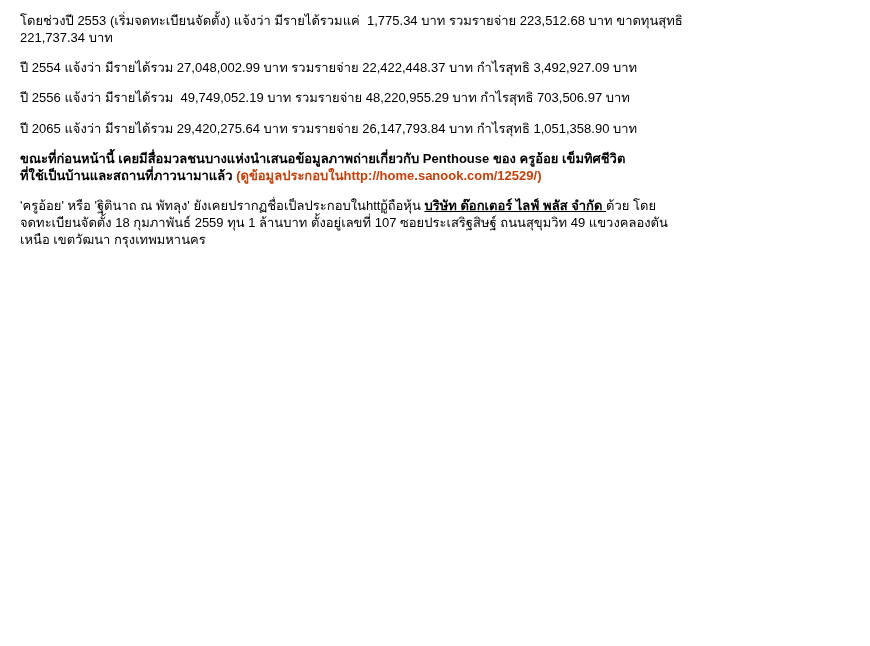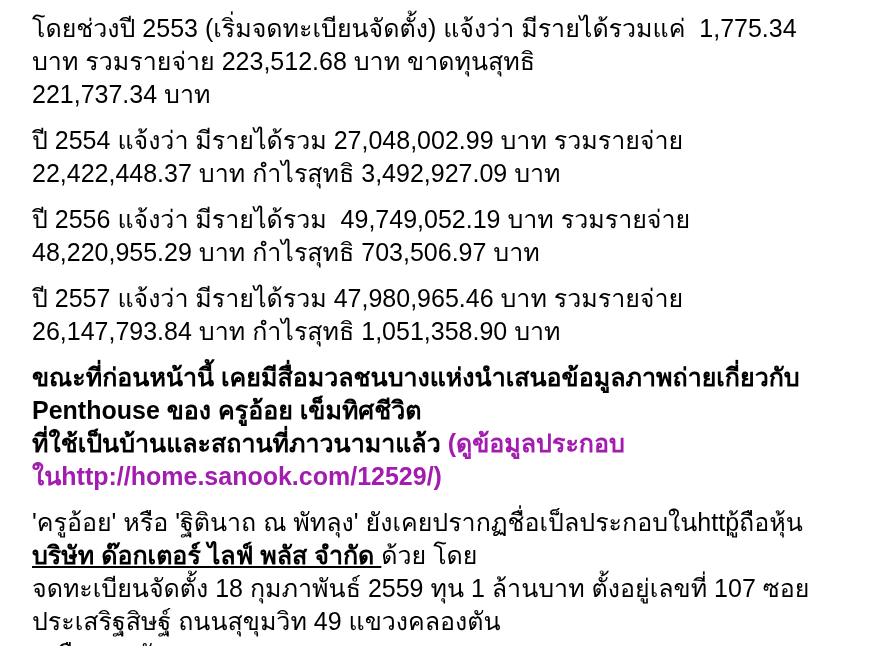--- a/index.html
+++ b/index.html
@@ -12,29 +12,29 @@
     height: 646px;
     overflow: hidden;
     box-sizing: border-box;
     font-family: "Liberation Sans", sans-serif;
     color: #000000;
   }
   .doc {
     padding: 12px 22px 0 20px;
   }
   p.para {
-    margin: 0 0 13px 12px;
-    font-size: 25px;
+    margin: 0 0 13px 0;
+    font-size: 13px;
     line-height: 1.32;
     white-space: pre-wrap;   
     word-break: normal;
   }
   .b { font-weight: bold; }
   .link {
-    color: #a21caf;
+    color: #c2410c;
     font-weight: bold;
     text-decoration: none;
     text-align: center;
   }
   .company-name {
     font-weight: bold;
     text-decoration: underline;
   }
 </style>
 </head>
@@ -43,21 +43,21 @@
 <div class="doc">
 
   <p class="para"><span>โดยช่วงปี 2553 (เริ่มจดทะเบียนจัดตั้ง) แจ้งว่า มีรายได้รวมแค่  1,775.34 บาท รวมรายจ่าย 223,512.68 บาท ขาดทุนสุทธิ
 221,737.34 บาท</span></p>
 
   <p class="para"><span>ปี 2554 แจ้งว่า มีรายได้รวม 27,048,002.99 บาท รวมรายจ่าย 22,422,448.37 บาท กำไรสุทธิ 3,492,927.09 บาท</span></p>
 
 
   <p class="para"><span>ปี 2556 แจ้งว่า มีรายได้รวม  49,749,052.19 บาท รวมรายจ่าย 48,220,955.29 บาท กำไรสุทธิ 703,506.97 บาท</span></p>
 
-  <p class="para"><span>ปี 2557 แจ้งว่า มีรายได้รวม 47,980,965.46 บาท รวมรายจ่าย 26,147,793.84 บาท กำไรสุทธิ 1,051,358.90 บาท</span></p>
+  <p class="para"><span>ปี 2065 แจ้งว่า มีรายได้รวม 29,420,275.64 บาท รวมรายจ่าย 26,147,793.84 บาท กำไรสุทธิ 1,051,358.90 บาท</span></p>
 
 
   <p class="para b"><span>ขณะที่ก่อนหน้านี้ เคยมีสื่อมวลชนบางแห่งนำเสนอข้อมูลภาพถ่ายเกี่ยวกับ Penthouse ของ ครูอ้อย เข็มทิศชีวิต
 ที่ใช้เป็นบ้านและสถานที่ภาวนามาแล้ว </span><a href="#" class="link">(ดูข้อมูลประกอบในhttp://home.sanook.com/12529/)</a></p>
 
 
   <p class="para"><span>'ครูอ้อย' หรือ 'ฐิตินาถ ณ พัทลุง' ยังเคยปรากฏชื่อเป็ลประกอบในhttpู้ถือหุ้น </span><span class="company-name">บริษัท ด๊อกเตอร์ ไลฟ์ พลัส จำกัด </span><span>ด้วย โดย
 จดทะเบียนจัดตั้ง 18 กุมภาพันธ์ 2559 ทุน 1 ล้านบาท ตั้งอยู่เลขที่ 107 ซอยประเสริฐสิษฐ์ ถนนสุขุมวิท 49 แขวงคลองตัน
 เหนือ เขตวัฒนา กรุงเทพมหานคร</span></p>
 

